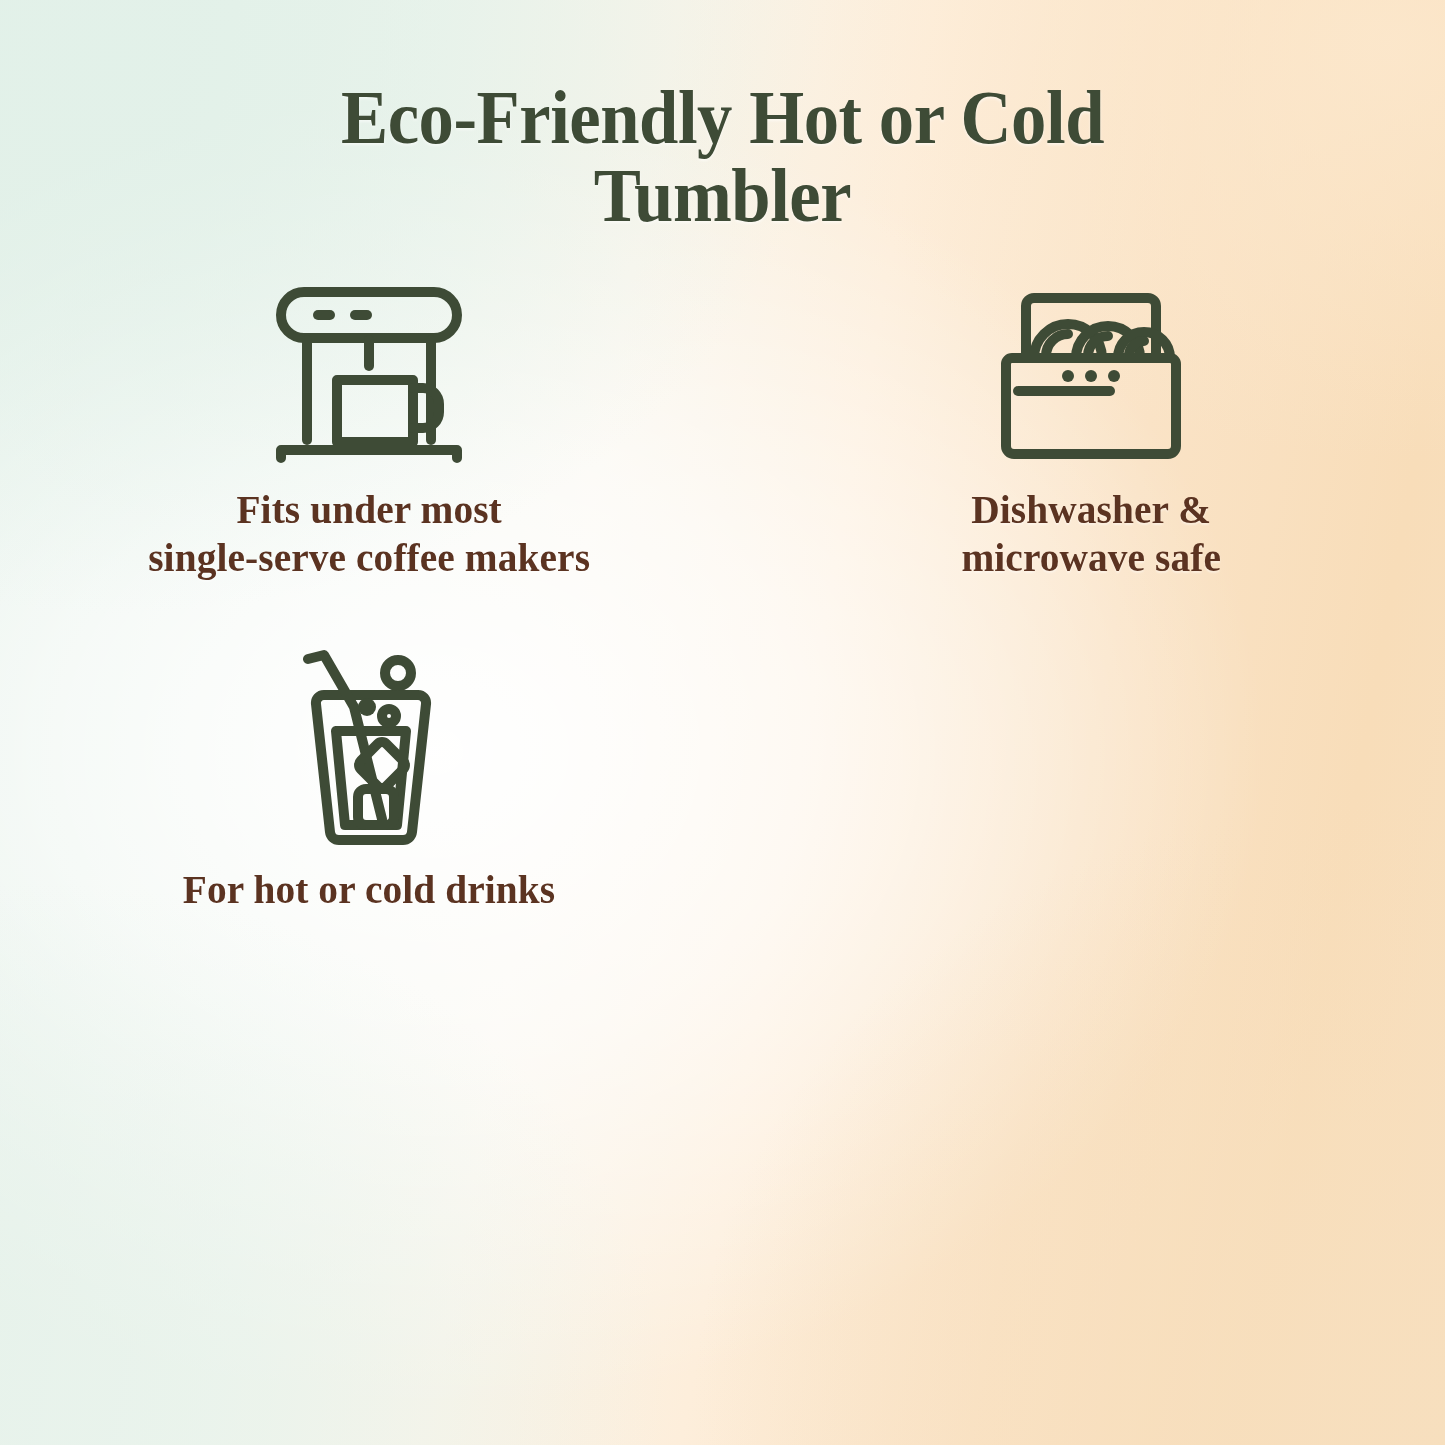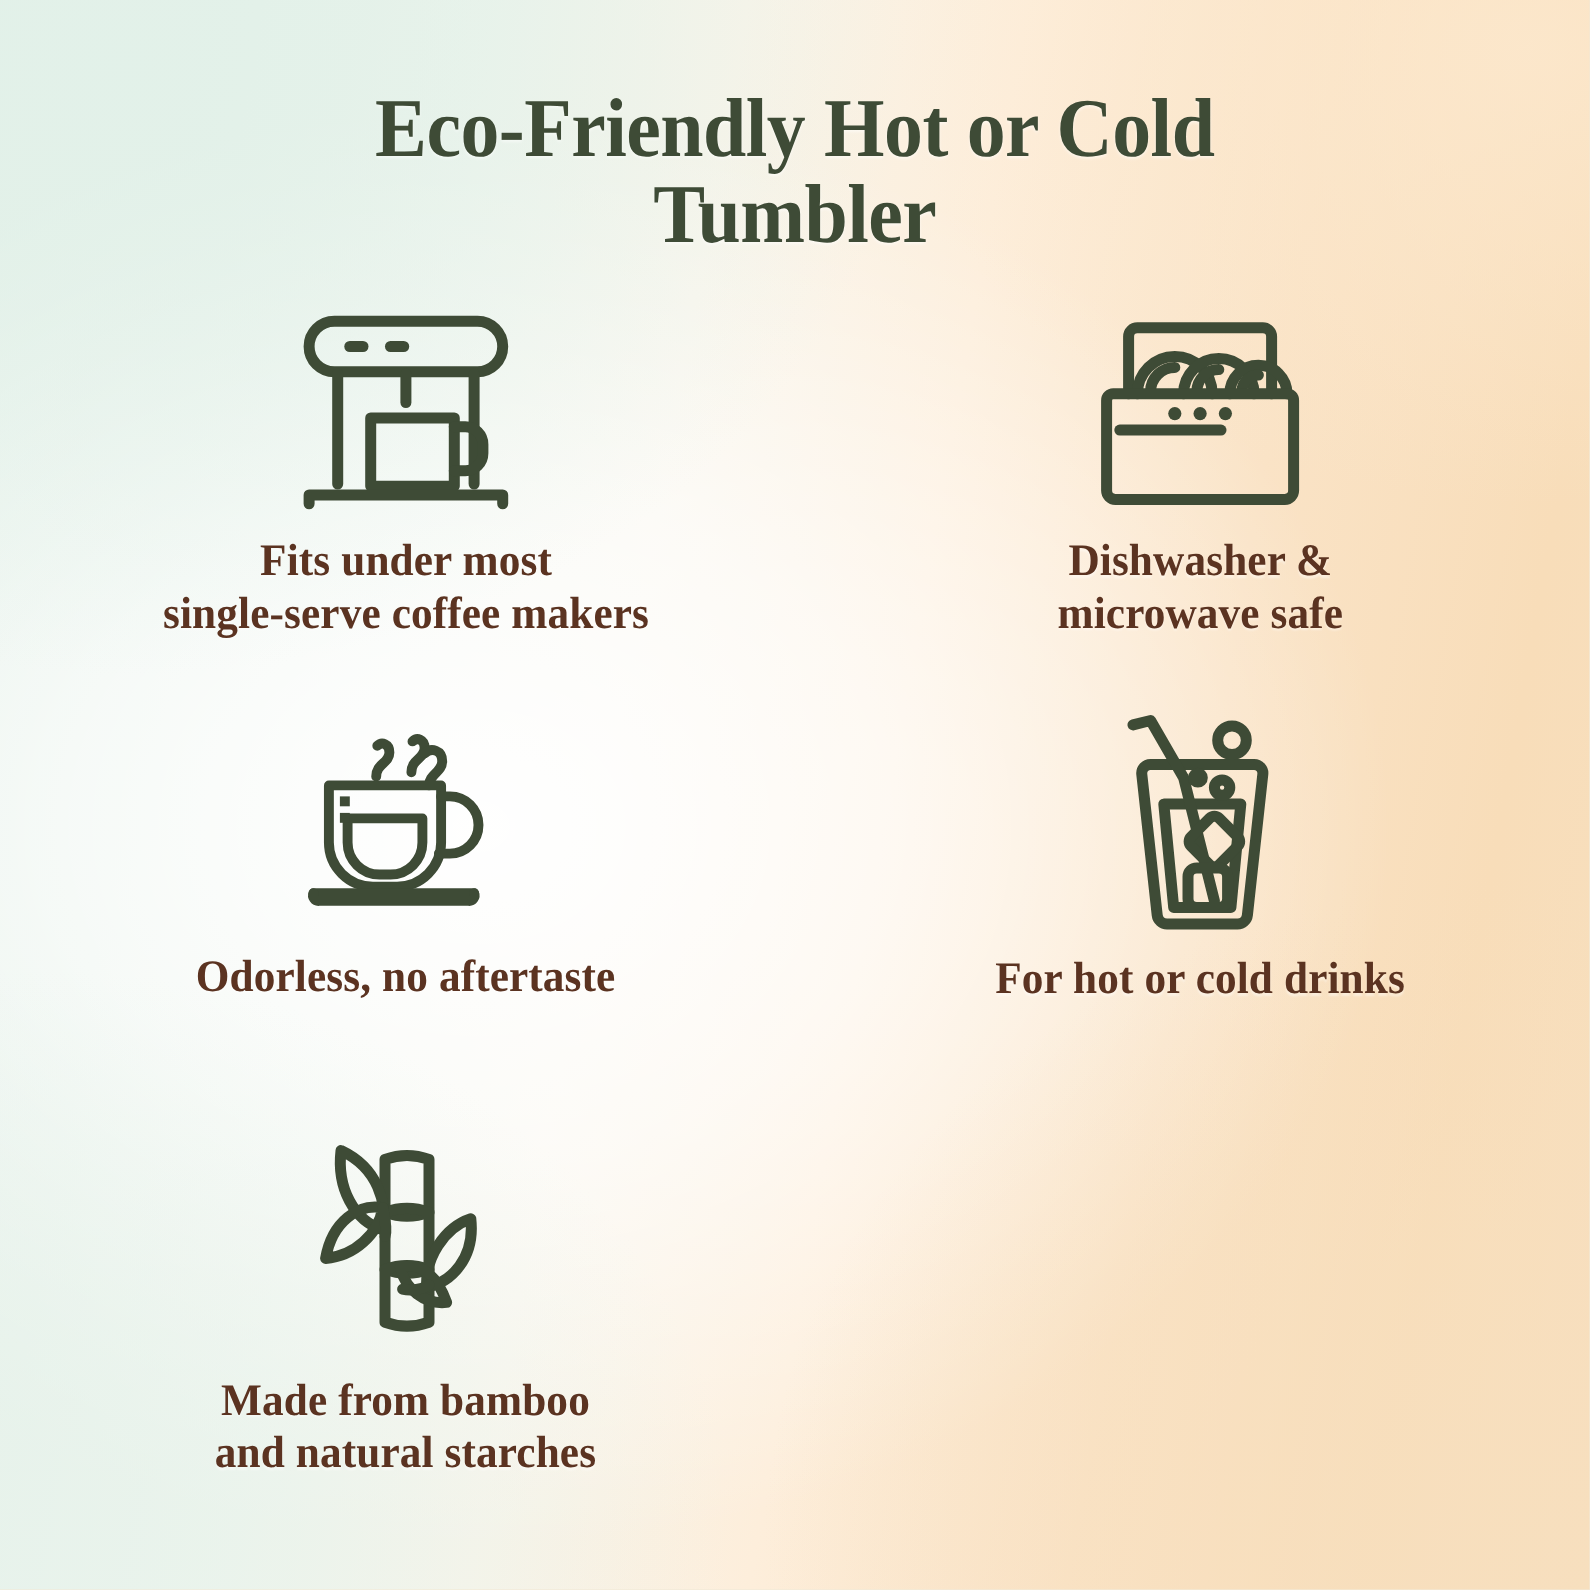--- a/index.html
+++ b/index.html
@@ -144,73 +144,35 @@
           <circle cx="116" cy="90" r="6" fill="#3e4b36" stroke="none"></circle>
           <line x1="20" y1="105" x2="112" y2="105"></line>
         </svg>
       </div>
       <div class="caption">
         <span>Dishwasher &amp;</span><br>
         <span>microwave safe</span>
       </div>
     </div>
 
-    <div class="cell cell-3">
-      <div class="icon-wrap">
-        <svg width="180" height="180" viewBox="0 0 180 180" fill="none" stroke="#3e4b36" stroke-width="9" stroke-linecap="round" stroke-linejoin="round">
-          <path d="M63 48 c0 -12 12 -12 12 -22 c0 -8 -7 -10 -11 -6"></path>
-          <path d="M95 44 c0 -12 12 -12 12 -22 c0 -8 -7 -10 -11 -6"></path>
-          <path d="M107 27 c6 -6 16 -3 16 7 c0 10 -12 12 -12 22"></path>
-          <path d="M20 56 h102 v52 a40 40 0 0 1 -40 40 H60 a40 40 0 0 1 -40 -40 V56 z"></path>
-          <path d="M37 86 h68 v22 a29 29 0 0 1 -29 29 H66 a29 29 0 0 1 -29 -29 V86 z"></path>
-          <path d="M122 66 h8 a26 26 0 0 1 26 26 v0 a26 26 0 0 1 -26 26 h-10"></path>
-          <rect x="30" y="66" width="9" height="9" fill="#3e4b36" stroke="none"></rect>
-          <rect x="30" y="81" width="9" height="9" fill="#3e4b36" stroke="none"></rect>
-          <line x1="6" y1="154" x2="152" y2="154"></line>
-          <path d="M6 154 a5 5 0 0 0 5 7 h136 a5 5 0 0 0 5 -7"></path>
-        </svg>
-      </div>
-      <div class="caption">
-        <span>Odorless, no aftertaste</span>
-      </div>
-    </div>
 
     <div class="cell cell-4">
       <div class="icon-wrap">
         <svg width="166" height="198" viewBox="0 0 166 198" fill="none" stroke="#3e4b36" stroke-width="10" stroke-linecap="round" stroke-linejoin="round">
           <path d="M38 46 h94 a8 8 0 0 1 8 9 l-14 128 a9 9 0 0 1 -9 8 H53 a9 9 0 0 1 -9 -8 L30 55 a8 8 0 0 1 8 -9 z"></path>
           <path d="M50 82 h70 l-9 94 H59 z"></path>
           <path d="M22 10 l16 -4 l30 52 l28 112"></path>
           <circle cx="112" cy="24" r="13"></circle>
           <circle cx="81" cy="58" r="9" fill="#3e4b36" stroke="none"></circle>
           <circle cx="103" cy="67" r="7"></circle>
           <rect x="78" y="98" width="36" height="36" rx="6" transform="rotate(45 96 116)"></rect>
           <rect x="72" y="140" width="36" height="36" rx="8"></rect>
         </svg>
       </div>
       <div class="caption">
         <span>For hot or cold drinks</span>
       </div>
     </div>
 
 
-    <div class="cell cell-6">
-      <div class="icon-wrap">
-        <svg width="186" height="192" viewBox="0 0 186 192" fill="none" stroke="#3e4b36" stroke-width="10" stroke-linecap="round" stroke-linejoin="round">
-          <path d="M74 22 c14 -5 26 -5 40 0 v48 c-14 5 -26 5 -40 0 z"></path>
-          <path d="M74 70 c14 -5 26 -5 40 0 v52 c-14 5 -26 5 -40 0 z"></path>
-          <path d="M74 122 c14 -5 26 -5 40 0 v48 c-14 5 -26 5 -40 0 z"></path>
-          <path d="M34 14 c34 16 42 48 38 72 c-26 -8 -42 -38 -38 -72 z"></path>
-          <path d="M20 112 c6 -34 30 -50 52 -46 c-4 24 -26 44 -52 46 z"></path>
-          <path d="M72 66 c2 12 4 20 2 26"></path>
-          <path d="M152 76 c4 36 -18 58 -40 62 c-2 -26 16 -54 40 -62 z"></path>
-          <path d="M130 152 c-10 -28 -26 -36 -42 -32 c4 20 22 34 42 32 z"></path>
-          <path d="M114 136 c-6 4 -16 6 -24 4"></path>
-        </svg>
-      </div>
-      <div class="caption">
-        <span>Made from bamboo</span><br>
-        <span>and natural starches</span>
-      </div>
-    </div>
 
   </div>
 </div>
 
 </body></html>

